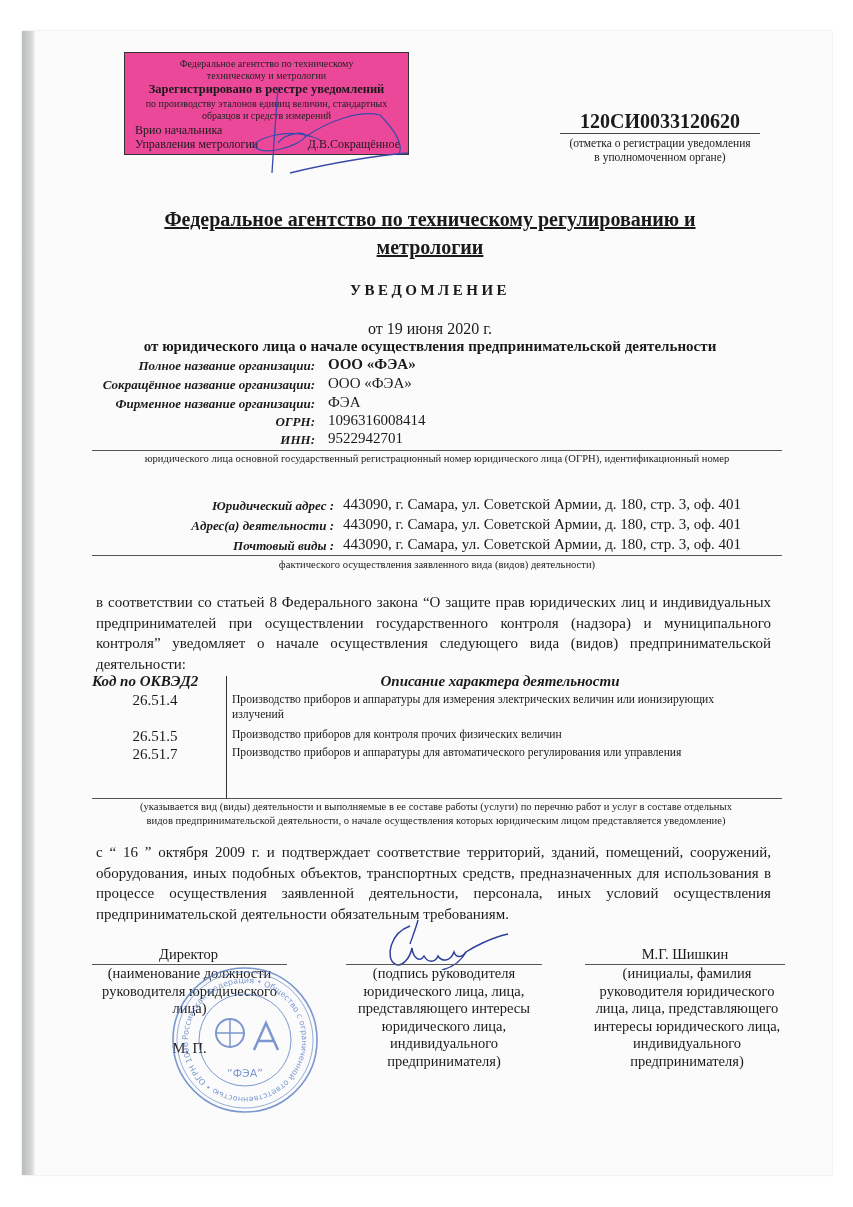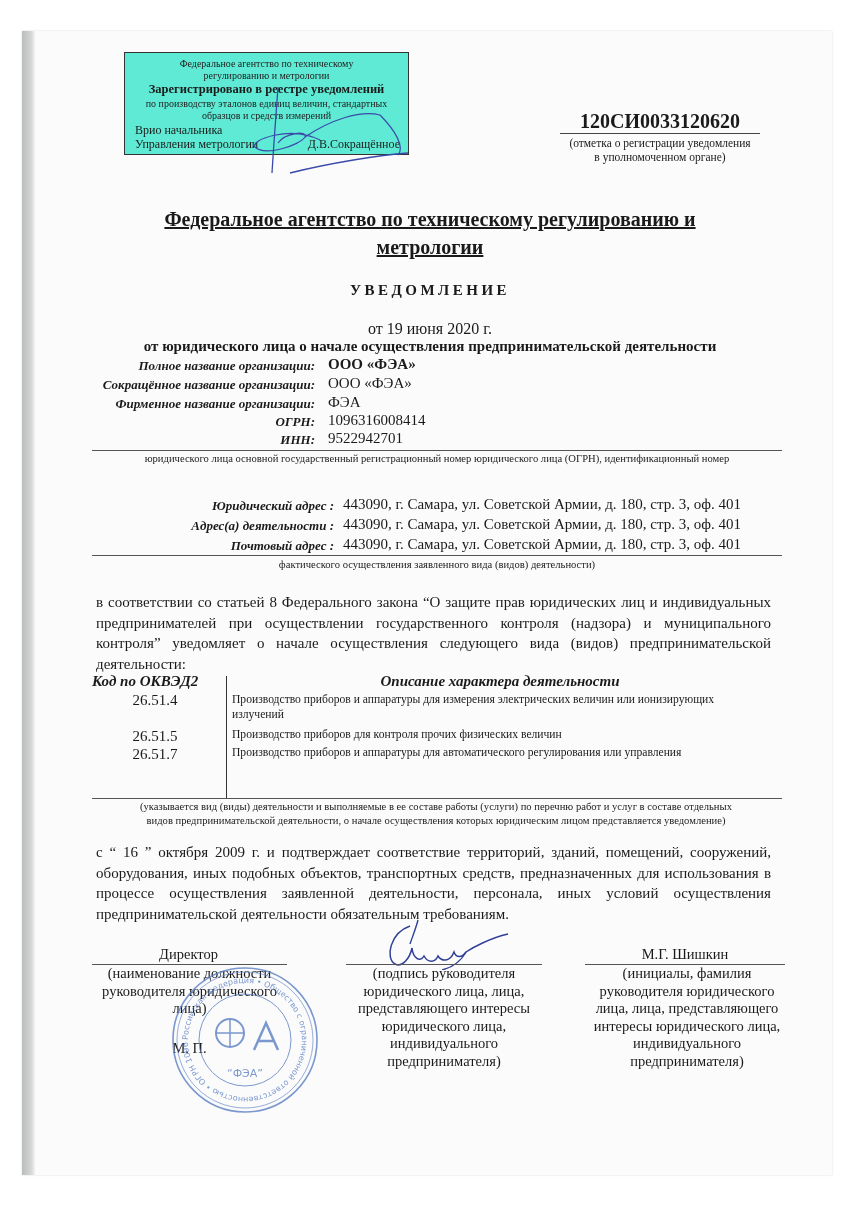--- a/index.html
+++ b/index.html
@@ -3,21 +3,21 @@
   <meta charset="utf-8">
   <style>
     html, body { margin:0; padding:0; background:#ffffff; }
     body { width:853px; height:1207px; position:relative; overflow:hidden; font-family:"Liberation Serif", serif; color:#1a1a1a; }
     .page { position:absolute; left:22px; top:31px; width:810px; height:1144px; background:#fbfbfb; box-shadow: 0 0 2px rgba(0,0,0,0.15); }
     .page-edge-left { position:absolute; left:22px; top:31px; width:13px; height:1144px; background:linear-gradient(90deg,#b9bdbb,#d4d6d5 70%,#f2f2f2); }
     .page-edge-top { position:absolute; left:22px; top:31px; width:120px; height:4px; background:linear-gradient(90deg,#a9acab,#e6e6e6); }
     .abs { position:absolute; }
 
     
-    .reg-box { left:124px; top:52px; width:285px; height:103px; border:1.5px solid #333; box-sizing:border-box; background:#5eead4; }
+    .reg-box { left:124px; top:52px; width:285px; height:103px; border:1.5px solid #333; box-sizing:border-box; background:#ec4899; }
     .reg-line { position:absolute; left:0; right:0; text-align:center; }
     .reg-small { font-size:10px; color:#222; }
     .reg-bold { font-size:12.5px; font-weight:bold; }
     .reg-sign { font-size:12px; position:absolute; left:10px; }
     .reg-name { font-size:12px; position:absolute; right:8px; }
 
     .reg-number { left:560px; top:110px; width:200px; font-size:20px; font-weight:bold; text-align:center; border-bottom:1.5px solid #444; }
     .reg-number-caption { left:540px; top:136px; width:240px; font-size:11.5px; text-align:center; line-height:14px; }
 
     .agency-title { left:100px; top:205px; width:660px; font-size:20px; font-weight:bold; text-decoration:underline; text-align:center; line-height:28px; }
@@ -50,21 +50,21 @@
   </style>
 </head>
 <body>
 
 <div class="page-edge-top"></div>
 <div class="page"></div>
 <div class="page-edge-left"></div>
 
 <div class="abs reg-box">
   <div class="reg-line reg-small" style="top:5px;">Федеральное агентство по техническому</div>
-  <div class="reg-line reg-small" style="top:17px;">регулированию и метрологии</div>
+  <div class="reg-line reg-small" style="top:17px;">техническому и метрологии</div>
   <div class="reg-line reg-bold" style="top:29px;">Зарегистрировано в реестре уведомлений</div>
   <div class="reg-line reg-small" style="top:45px;">по производству эталонов единиц величин, стандартных</div>
   <div class="reg-line reg-small" style="top:57px;">образцов и средств измерений</div>
   <div class="reg-sign" style="top:70px;">Врио начальника</div>
   <div class="reg-sign" style="top:84px;">Управления метрологии</div>
   <div class="reg-name" style="top:84px;">Д.В.Сокращённое</div>
 </div>
 <svg class="abs reg-signature" viewBox="0 0 180 90">
   <path d="M48 2 C46 30, 44 55, 42 88" stroke="#3a4aa8" stroke-width="1.3" fill="none"></path>
   <path d="M90 55 C60 40, 20 55, 25 62 C35 72, 70 60, 75 52 C78 45, 55 48, 48 58" stroke="#3a4aa8" stroke-width="1.2" fill="none"></path>
@@ -98,21 +98,21 @@
 <div class="field-value" style="top:430px;">9522942701</div>
 <div class="rule" style="left:92px; top:450px; width:690px;"></div>
 <div class="note" style="left:92px; top:452px; width:690px;">
   <div>юридического лица основной государственный регистрационный номер юридического лица (ОГРН), идентификационный номер</div>
 </div>
 
 <div class="addr-label" style="top:498px;">Юридический адрес :</div>
 <div class="addr-value" style="top:496px;">443090, г. Самара, ул. Советской Армии, д. 180, стр. 3, оф. 401</div>
 <div class="addr-label" style="top:518px;">Адрес(а) деятельности :</div>
 <div class="addr-value" style="top:516px;">443090, г. Самара, ул. Советской Армии, д. 180, стр. 3, оф. 401</div>
-<div class="addr-label" style="top:538px;">Почтовый адрес :</div>
+<div class="addr-label" style="top:538px;">Почтовый виды :</div>
 <div class="addr-value" style="top:536px;">443090, г. Самара, ул. Советской Армии, д. 180, стр. 3, оф. 401</div>
 <div class="rule" style="left:92px; top:555px; width:690px;"></div>
 <div class="note" style="left:92px; top:558px; width:690px;">
   <div>фактического осуществления заявленного вида (видов) деятельности)</div>
 </div>
 
 <div class="para" style="top:592px;">в соответствии со статьей 8 Федерального закона “О защите прав юридических лиц и индивидуальных предпринимателей при осуществлении государственного контроля (надзора) и муниципального контроля” уведомляет о начале осуществления следующего вида (видов) предпринимательской деятельности:</div>
 
 <div class="abs tbl-head-code">Код по ОКВЭД2</div>
 <div class="abs tbl-head-desc">Описание характера деятельности</div>

